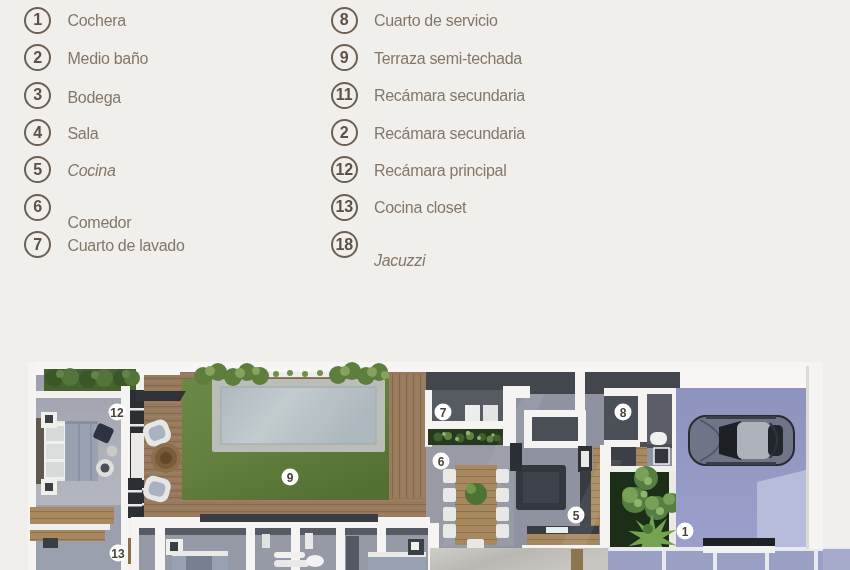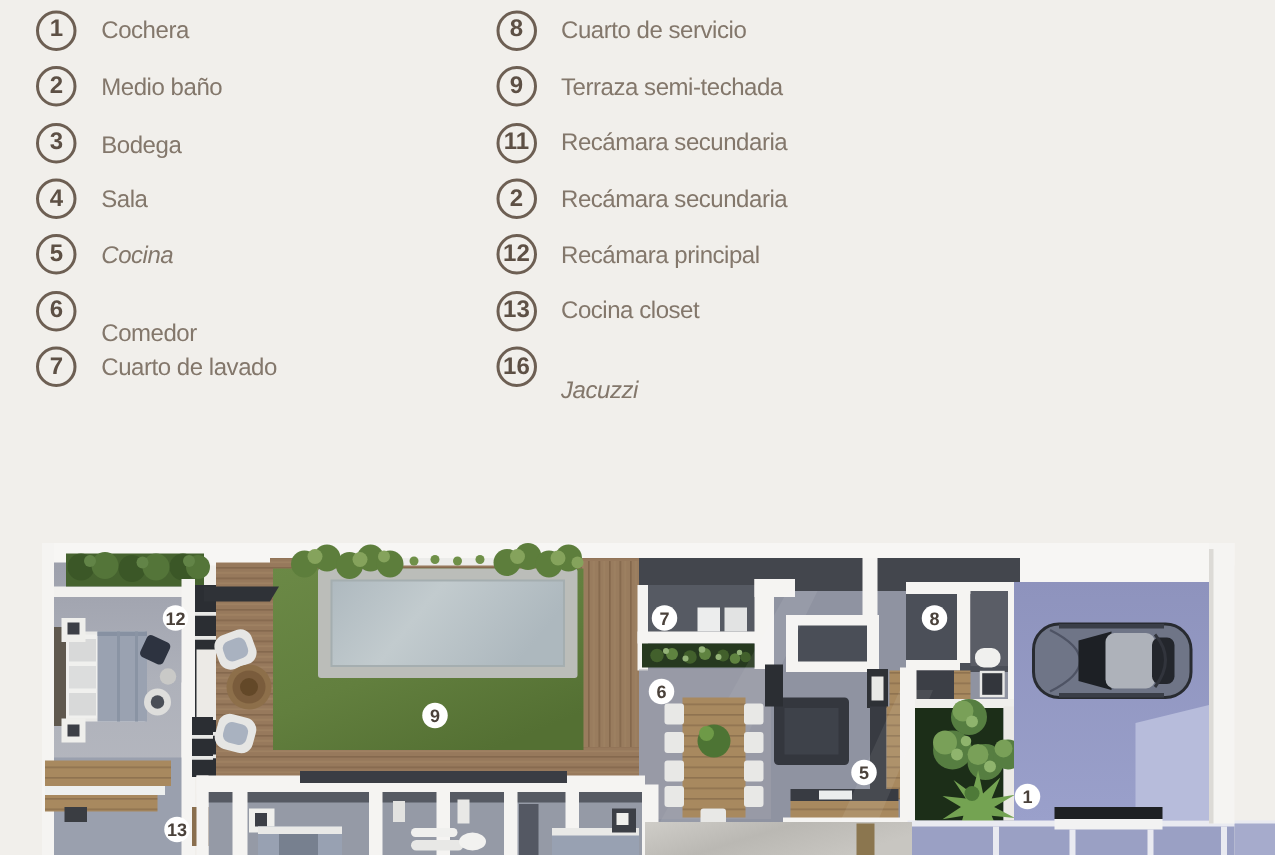--- a/index.html
+++ b/index.html
@@ -86,21 +86,21 @@
     <div class="leg" style="left:374px;top:157.9px;height:26px;">
       <span class="lab">Recámara principal</span>
     </div>
     <div class="leg" style="left:330.8px;top:193.8px;">
       <div class="circ">13</div>
     </div>
     <div class="leg" style="left:374px;top:195.3px;height:26px;">
       <span class="lab">Cocina closet</span>
     </div>
     <div class="leg" style="left:330.8px;top:231.2px;">
-      <div class="circ">16</div>
+      <div class="circ">18</div>
     </div>
     <div class="leg" style="left:374px;top:248px;height:26px;font-style:italic;">
       <span class="lab">Jacuzzi</span>
     </div>
   </div>
 <svg id="plan" width="850" height="570" viewBox="0 0 850 570">
 <defs>
 <linearGradient id="grassg" x1="0" y1="0" x2="0.7" y2="1">
  <stop offset="0" stop-color="#6b8946"></stop>
         <stop offset="0.55" stop-color="#627f3e"></stop>

